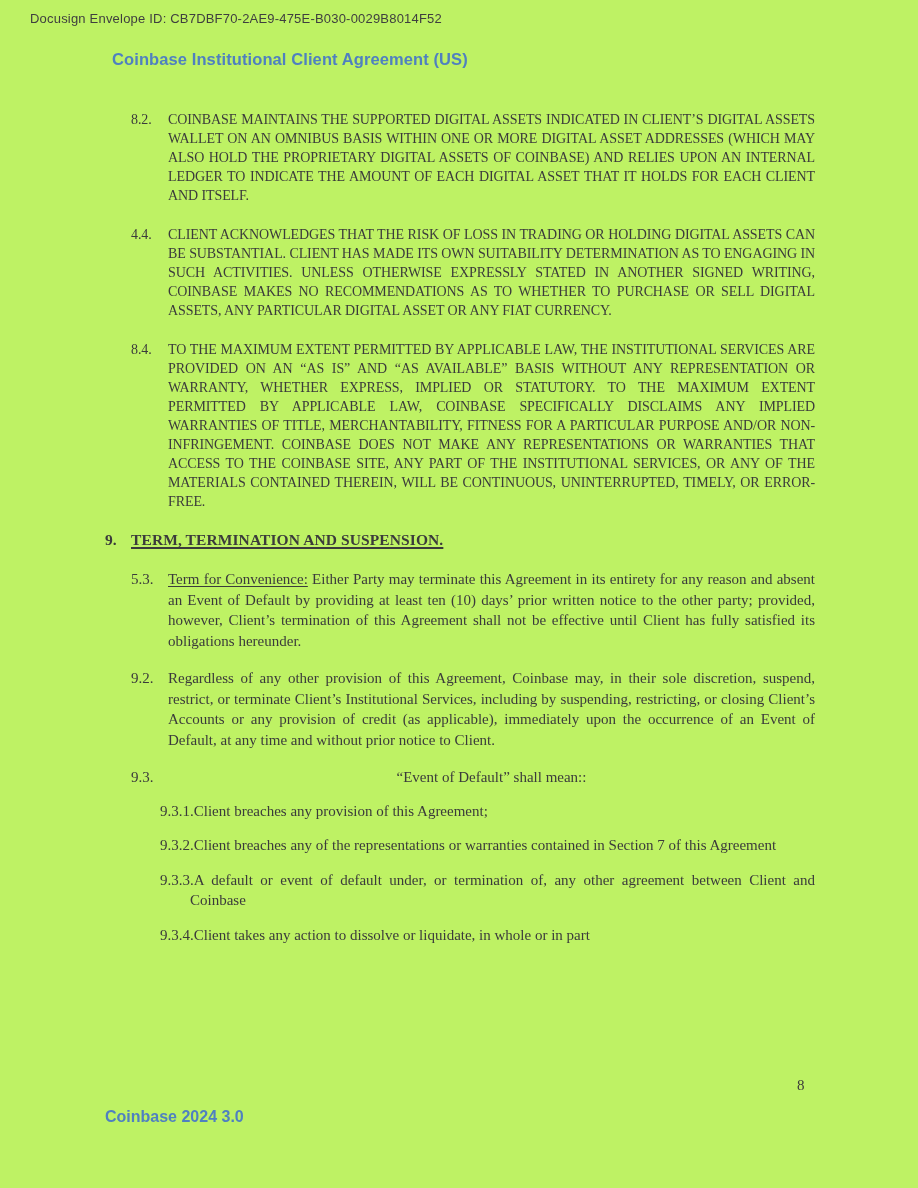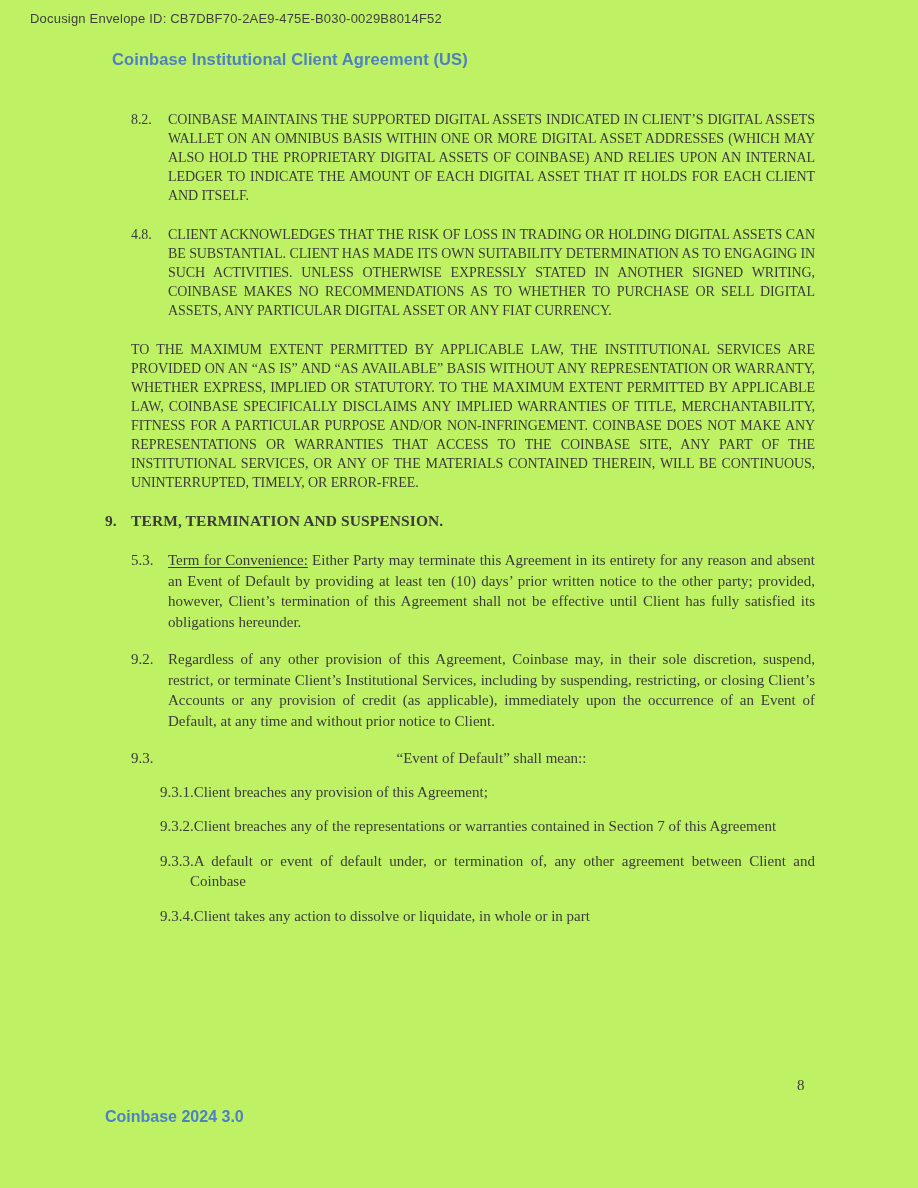--- a/index.html
+++ b/index.html
@@ -64,21 +64,21 @@
   .sec-heading {
     display: flex;
     padding-left: 105px;
     padding-right: 103px;
     font-size: 15.5px;
     font-weight: bold;
     margin: 16px 0 20px 0;
     letter-spacing: 0.1px;
   }
   .sec-heading .num { flex: 0 0 26px; }
-  .sec-heading .text { text-decoration-thickness: 1.5px; text-underline-offset: 2px; text-align: center; }
+  .sec-heading .text { text-decoration: underline; text-decoration-thickness: 1.5px; text-underline-offset: 2px; text-align: center; }
 
   .underline { text-decoration: underline; text-underline-offset: 2px; }
 
   .subclause {
     margin: 0 103px 14px 190px;
     text-indent: -30px;
     text-align: justify;
     font-size: 15px;
     line-height: 20.5px;
   }
@@ -112,25 +112,26 @@
   <div class="doc-title">Coinbase Institutional Client Agreement (US)</div>
 
   <div class="content">
 
     <div class="clause caps">
       <span class="num">8.2.</span>
       <div class="text">COINBASE MAINTAINS THE SUPPORTED DIGITAL ASSETS INDICATED IN CLIENT’S DIGITAL ASSETS WALLET ON AN OMNIBUS BASIS WITHIN ONE OR MORE DIGITAL ASSET ADDRESSES (WHICH MAY ALSO HOLD THE PROPRIETARY DIGITAL ASSETS OF COINBASE) AND RELIES UPON AN INTERNAL LEDGER TO INDICATE THE AMOUNT OF EACH DIGITAL ASSET THAT IT HOLDS FOR EACH CLIENT AND ITSELF.</div>
     </div>
 
     <div class="clause caps">
-      <span class="num">4.8.</span>
+      <span class="num">4.4.</span>
       <div class="text">CLIENT ACKNOWLEDGES THAT THE RISK OF LOSS IN TRADING OR HOLDING DIGITAL ASSETS CAN BE SUBSTANTIAL. CLIENT HAS MADE ITS OWN SUITABILITY DETERMINATION AS TO ENGAGING IN SUCH ACTIVITIES. UNLESS OTHERWISE EXPRESSLY STATED IN ANOTHER SIGNED WRITING, COINBASE MAKES NO RECOMMENDATIONS AS TO WHETHER TO PURCHASE OR SELL DIGITAL ASSETS, ANY PARTICULAR DIGITAL ASSET OR ANY FIAT CURRENCY.</div>
     </div>
 
     <div class="clause caps">
+      <span class="num">8.4.</span>
       <div class="text">TO THE MAXIMUM EXTENT PERMITTED BY APPLICABLE LAW, THE INSTITUTIONAL SERVICES ARE PROVIDED ON AN “AS IS” AND “AS AVAILABLE” BASIS WITHOUT ANY REPRESENTATION OR WARRANTY, WHETHER EXPRESS, IMPLIED OR STATUTORY. TO THE MAXIMUM EXTENT PERMITTED BY APPLICABLE LAW, COINBASE SPECIFICALLY DISCLAIMS ANY IMPLIED WARRANTIES OF TITLE, MERCHANTABILITY, FITNESS FOR A PARTICULAR PURPOSE AND/OR NON-INFRINGEMENT. COINBASE DOES NOT MAKE ANY REPRESENTATIONS OR WARRANTIES THAT ACCESS TO THE COINBASE SITE, ANY PART OF THE INSTITUTIONAL SERVICES, OR ANY OF THE MATERIALS CONTAINED THEREIN, WILL BE CONTINUOUS, UNINTERRUPTED, TIMELY, OR ERROR-FREE.</div>
     </div>
 
     <div class="sec-heading">
       <span class="num">9.</span>
       <span class="text">TERM, TERMINATION AND SUSPENSION.</span>
     </div>
 
     <div class="clause mixed">
       <span class="num">5.3.</span>

